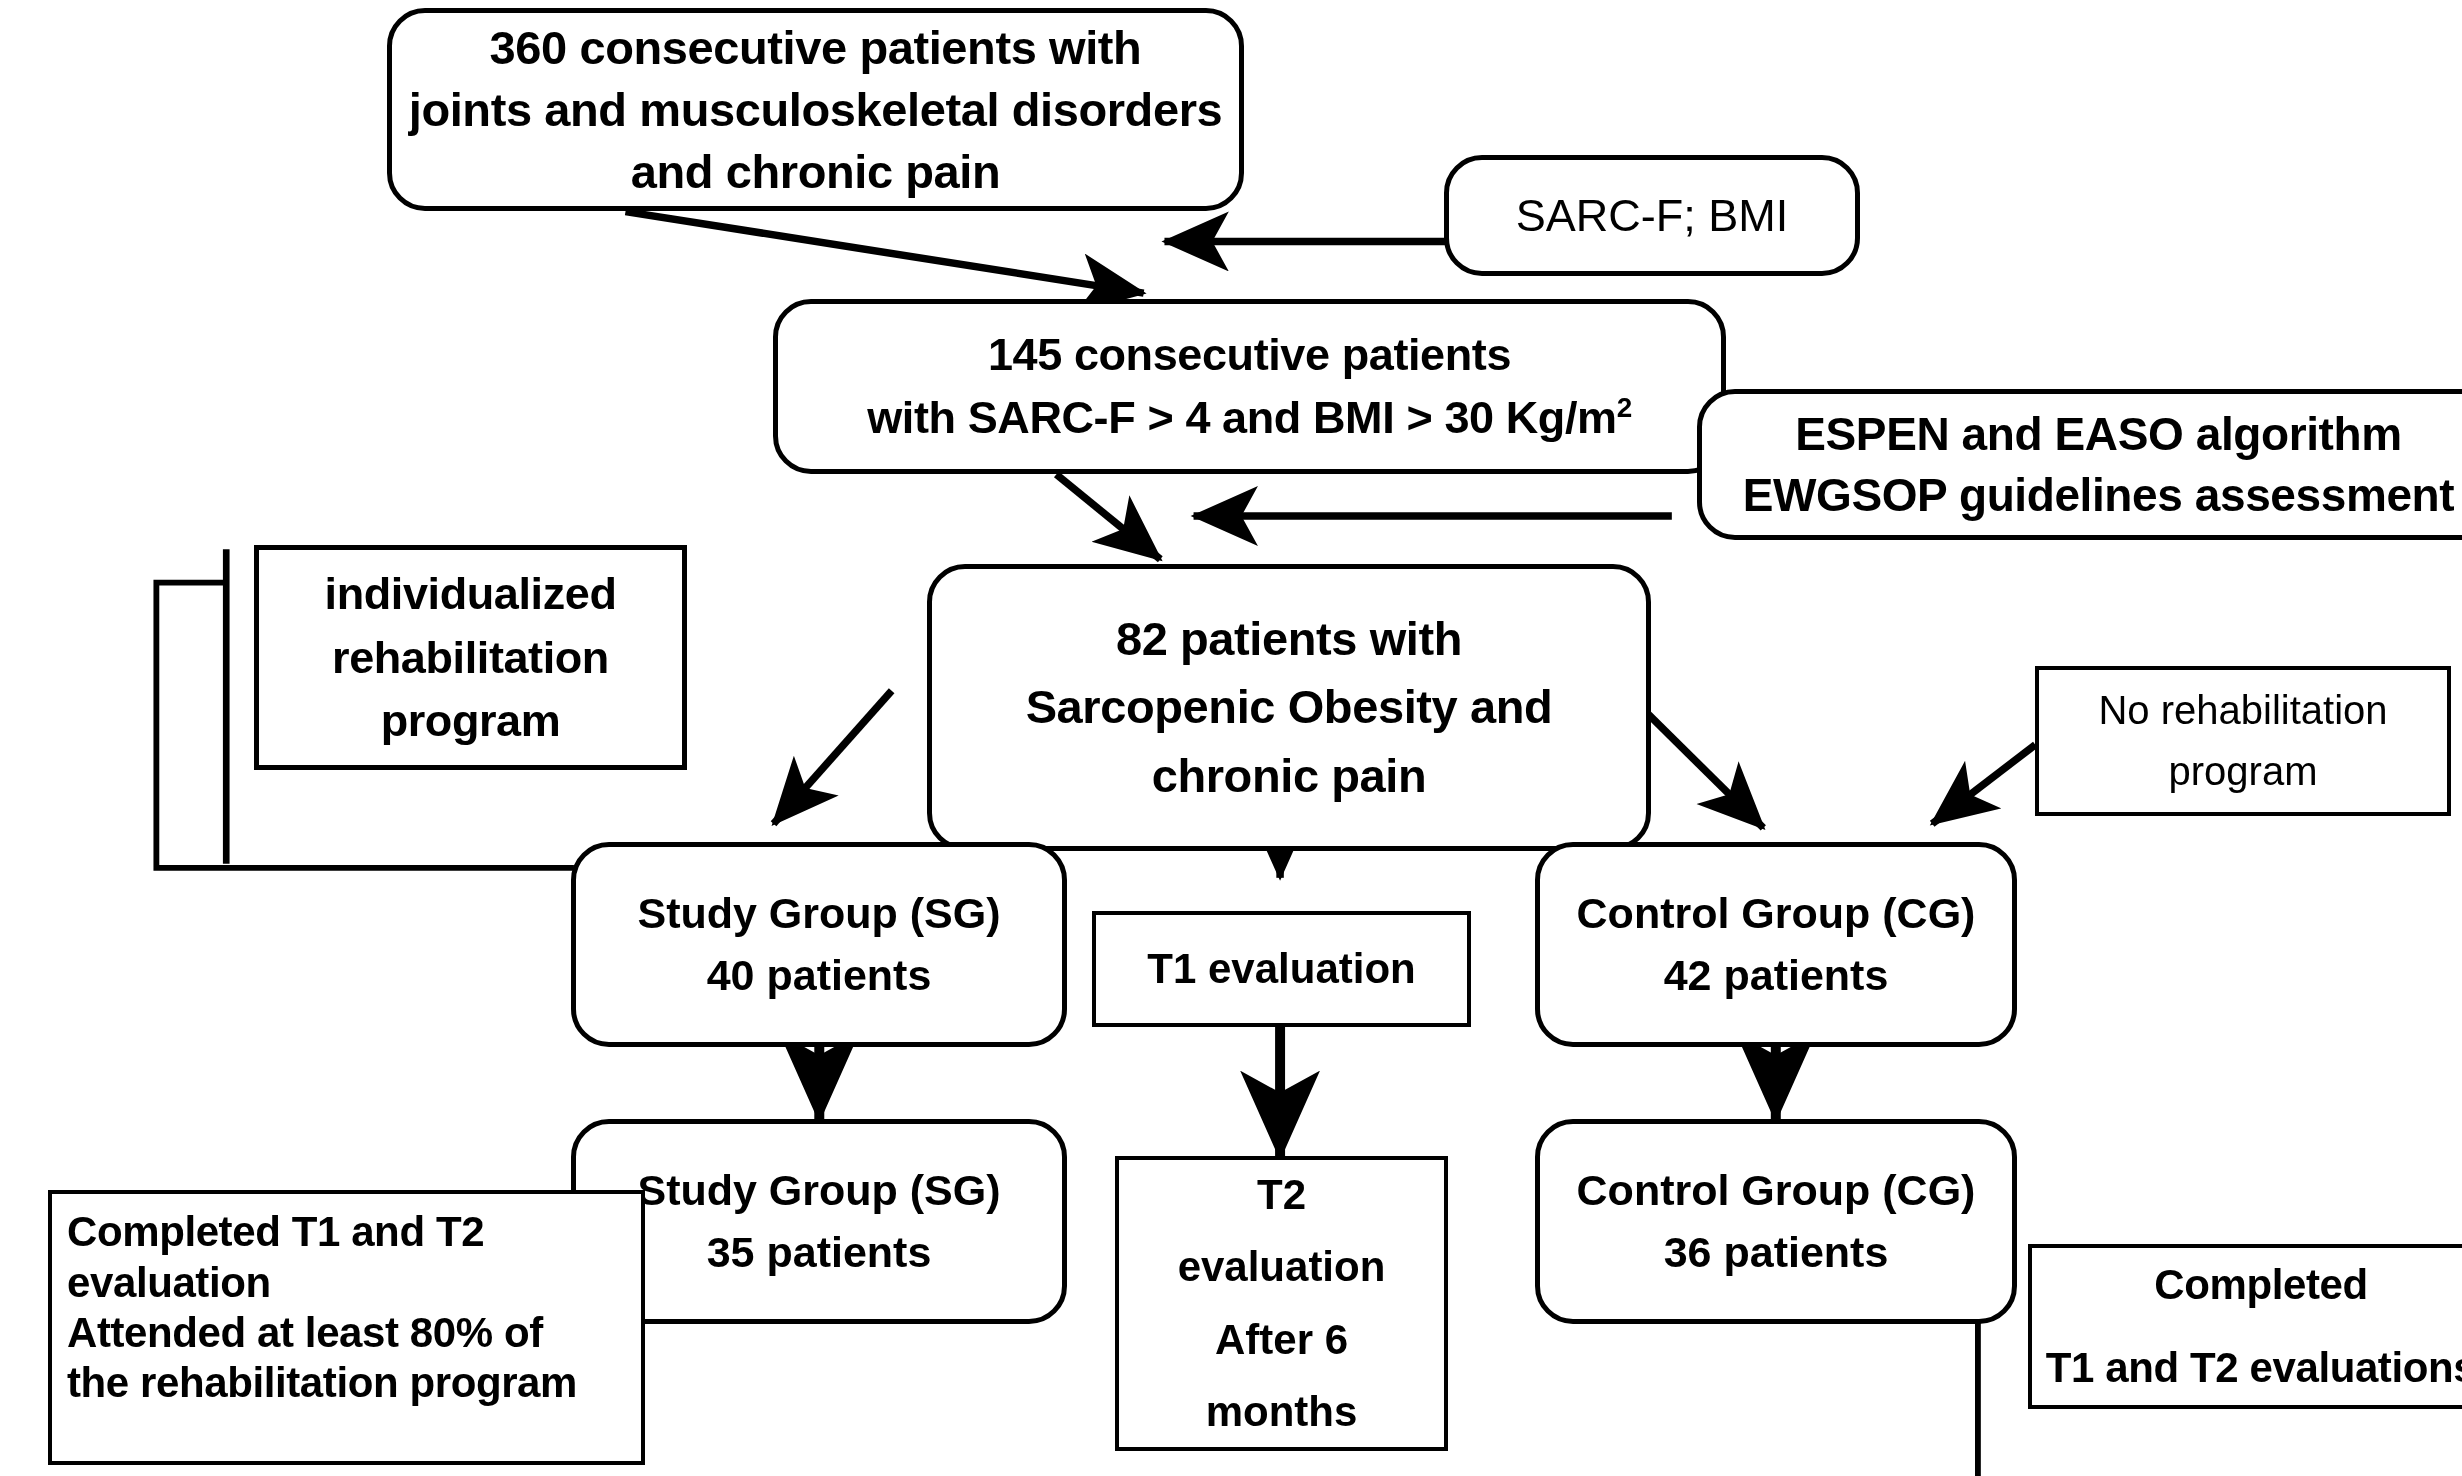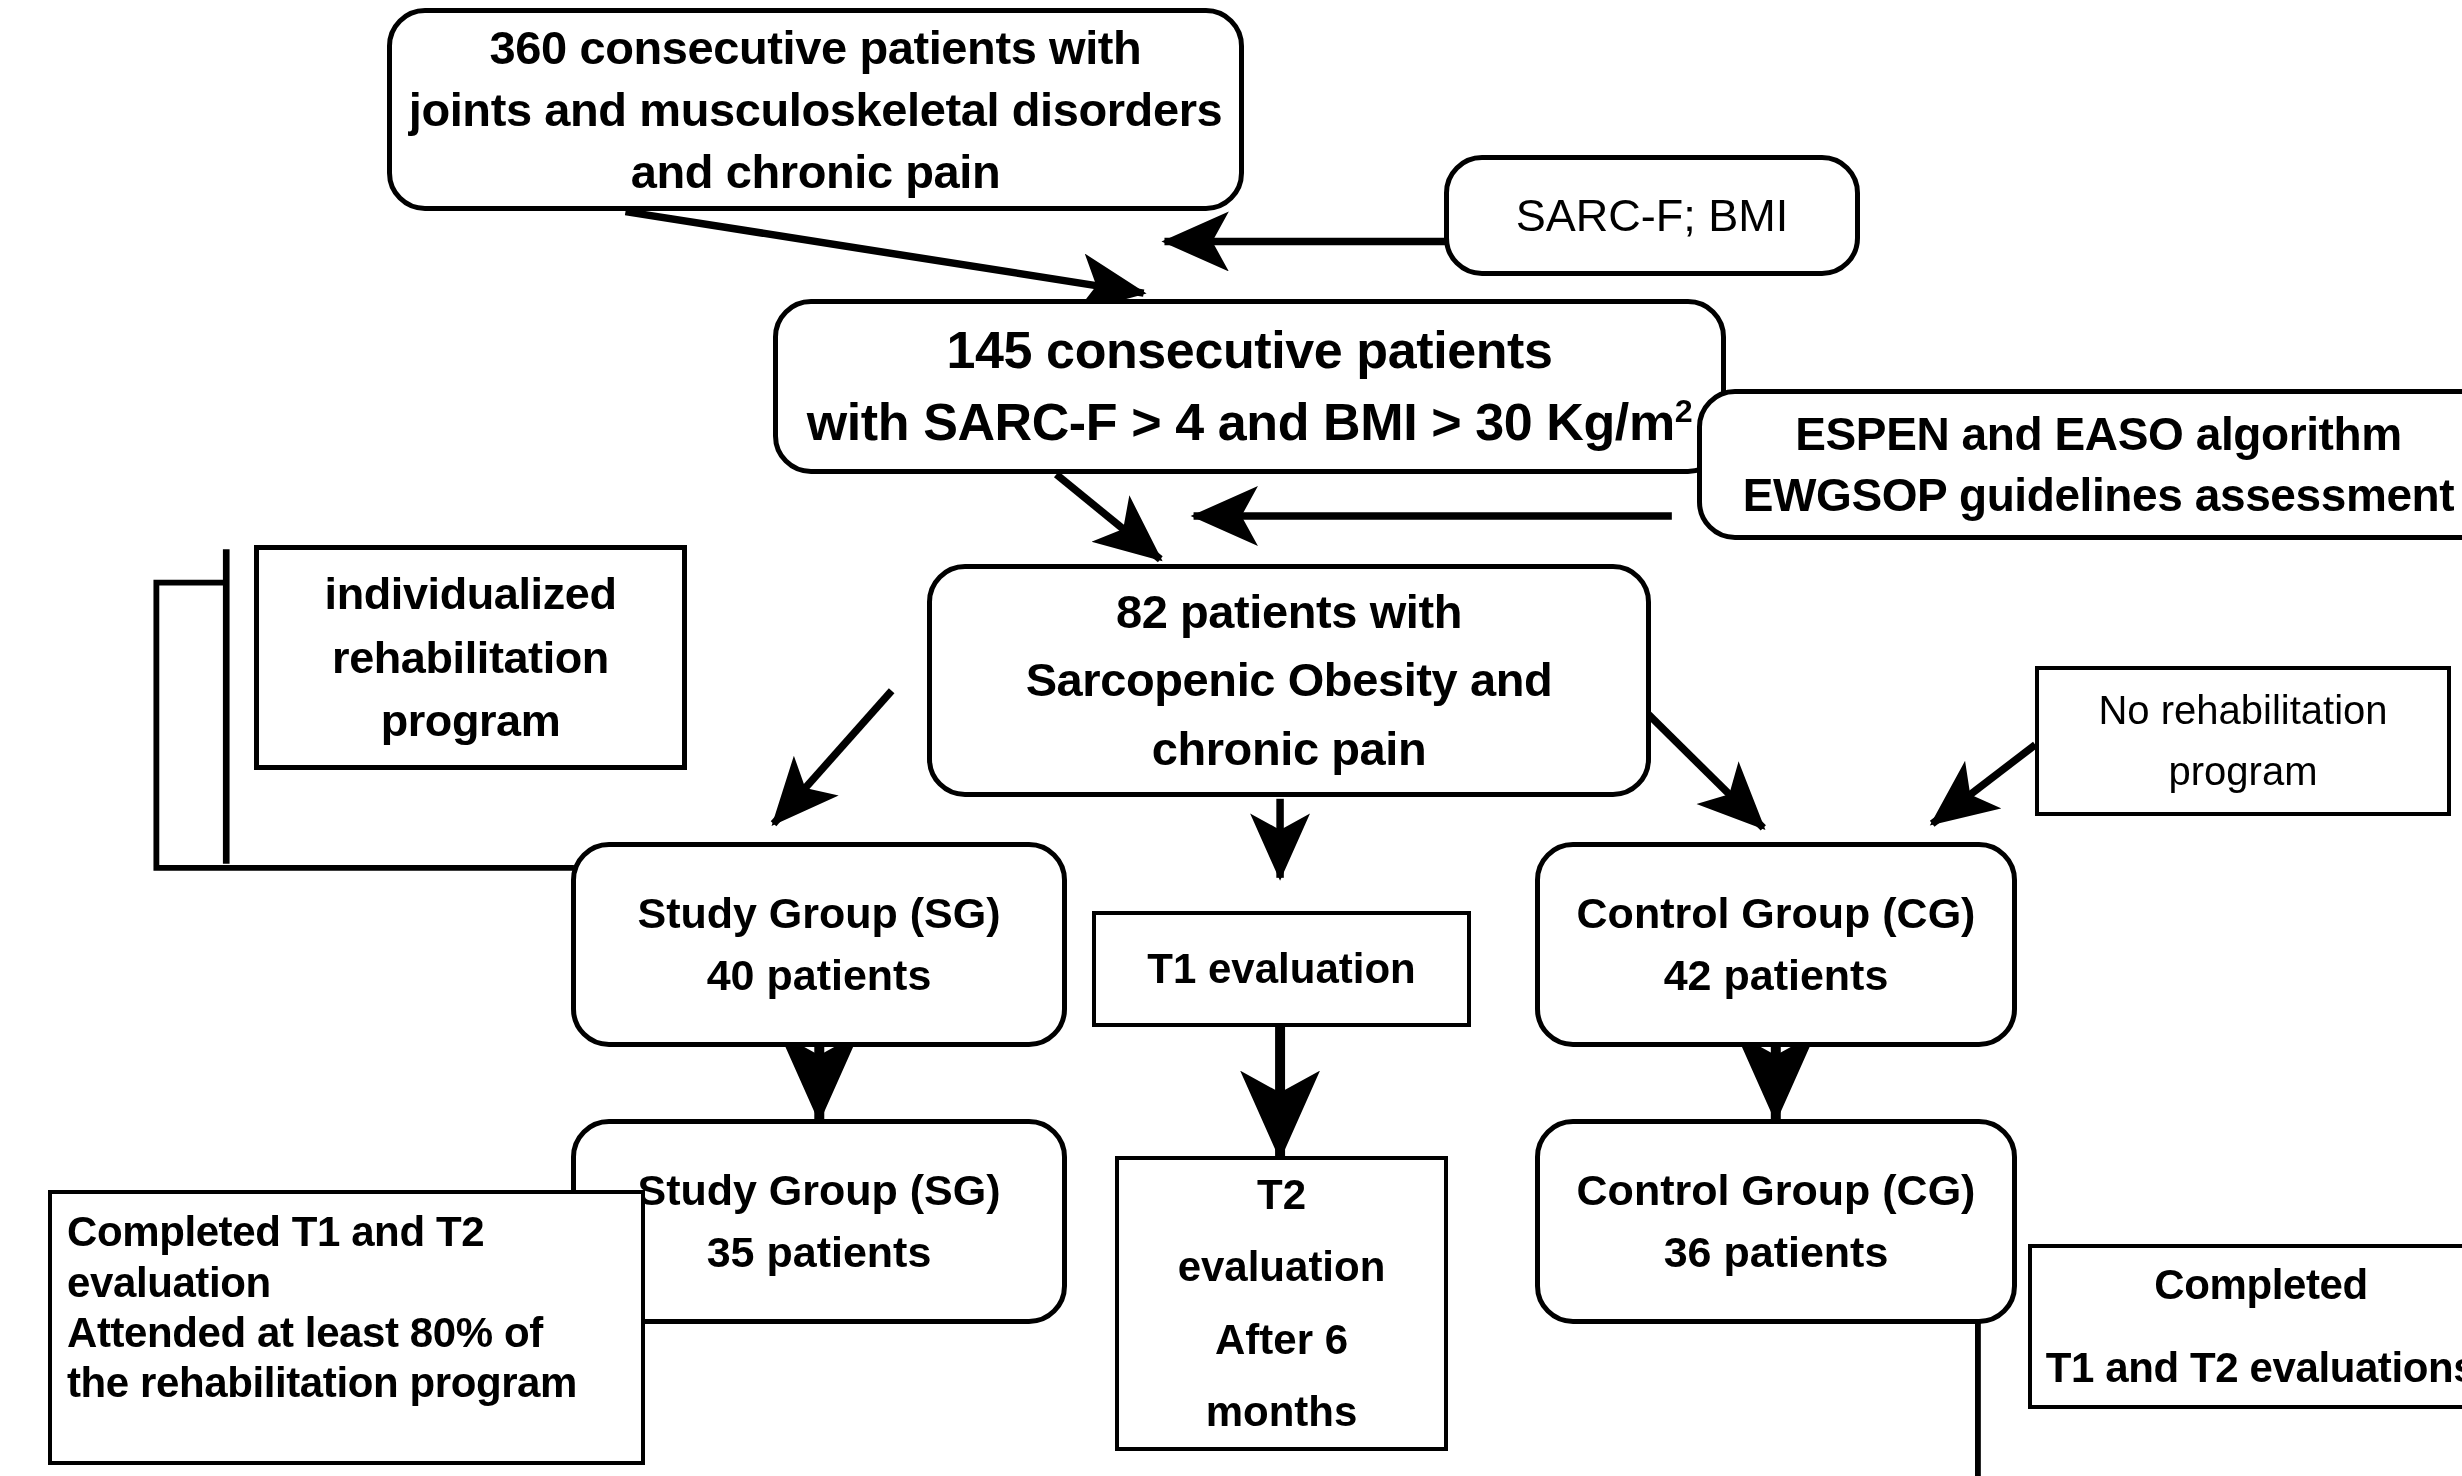--- a/index.html
+++ b/index.html
@@ -111,31 +111,31 @@
   <div class="node rounded cond" style="left:354px; top:8.3px; width:857px; height:203px; font-size:47px; line-height:1.32;">
     <span class="ln">360 consecutive patients with</span>
     <span class="ln">joints and musculoskeletal disorders</span>
     <span class="ln">and chronic pain</span>
   </div>
 
   <div class="node rounded reg" style="left:1444px; top:155px; width:416px; height:121px; font-size:45px; line-height:1.2;">
     <span class="ln">SARC-F; BMI</span>
   </div>
 
-  <div class="node rounded cond" style="left:740px; top:299px; width:953px; height:175px; font-size:52px; line-height:1.38;">
+  <div class="node rounded cond" style="left:740px; top:299px; width:953px; height:175px; font-size:45px; line-height:1.38;">
     <span class="ln">145 consecutive patients</span>
     <span class="ln"><span>with SARC-F &gt; 4 and BMI &gt; 30 Kg/m</span><sup>2</sup></span>
   </div>
 
   <div class="node rounded cond" style="left:1664px; top:389px; width:803px; height:151px; font-size:46px; line-height:1.32;">
     <span class="ln">ESPEN and EASO algorithm</span>
     <span class="ln">EWGSOP guidelines assessment</span>
   </div>
 
-  <div class="node rounded cond" style="left:894px; top:564px; width:724px; height:233px; font-size:47px; line-height:1.46;">
+  <div class="node rounded cond" style="left:894px; top:564px; width:724px; height:287px; font-size:47px; line-height:1.46;">
     <span class="ln">82 patients  with</span>
     <span class="ln">Sarcopenic Obesity and</span>
     <span class="ln">chronic pain</span>
   </div>
 
   <div class="node sharp cond" style="left:221px; top:545px; width:433px; height:225px; font-size:45px; line-height:1.42;">
     <span class="ln">individualized</span>
     <span class="ln">rehabilitation</span>
     <span class="ln">program</span>
   </div>

